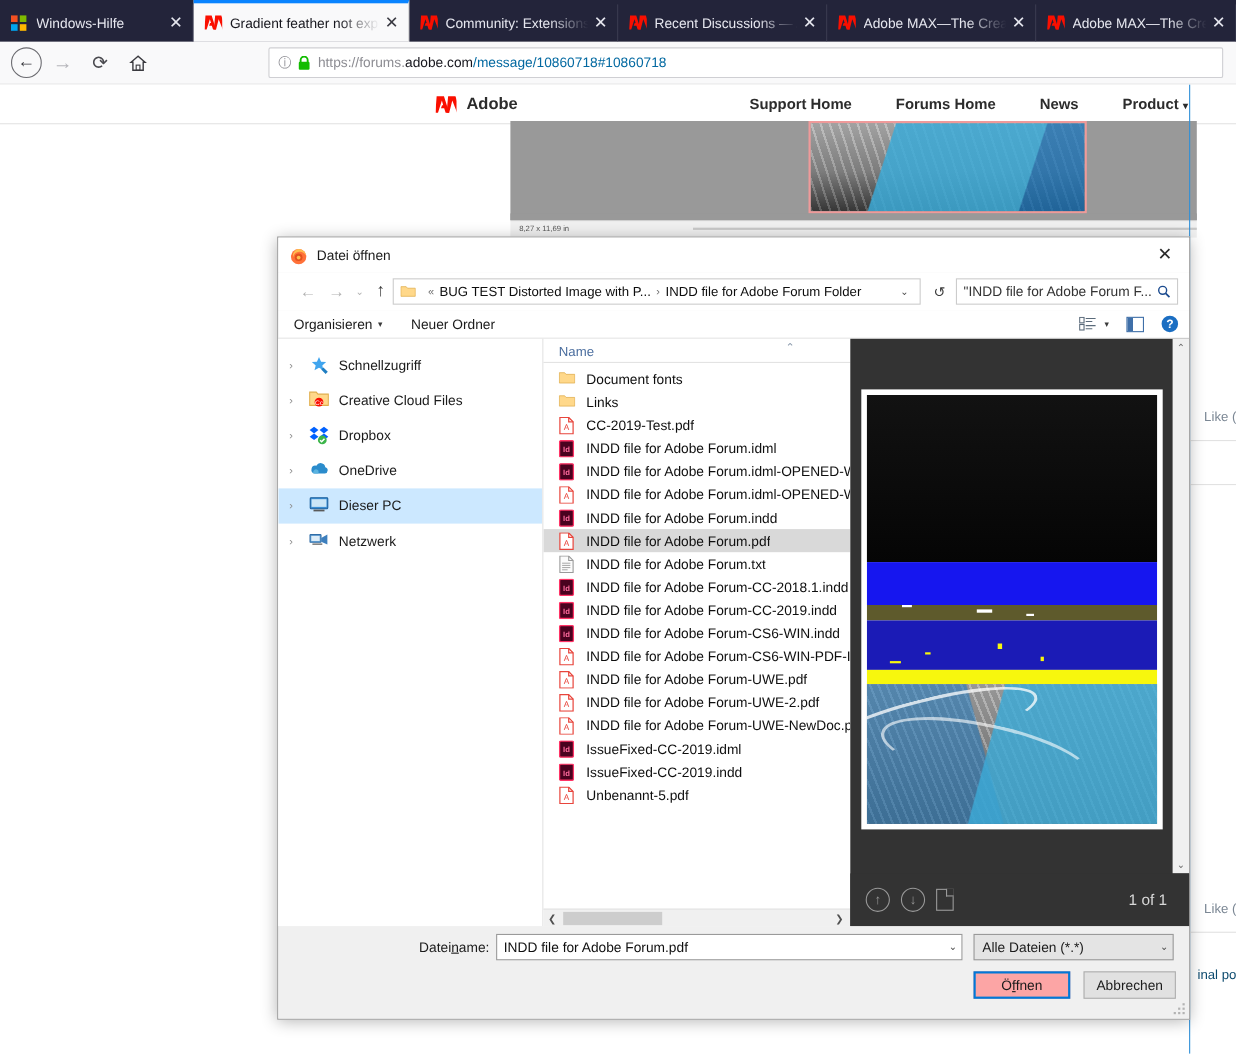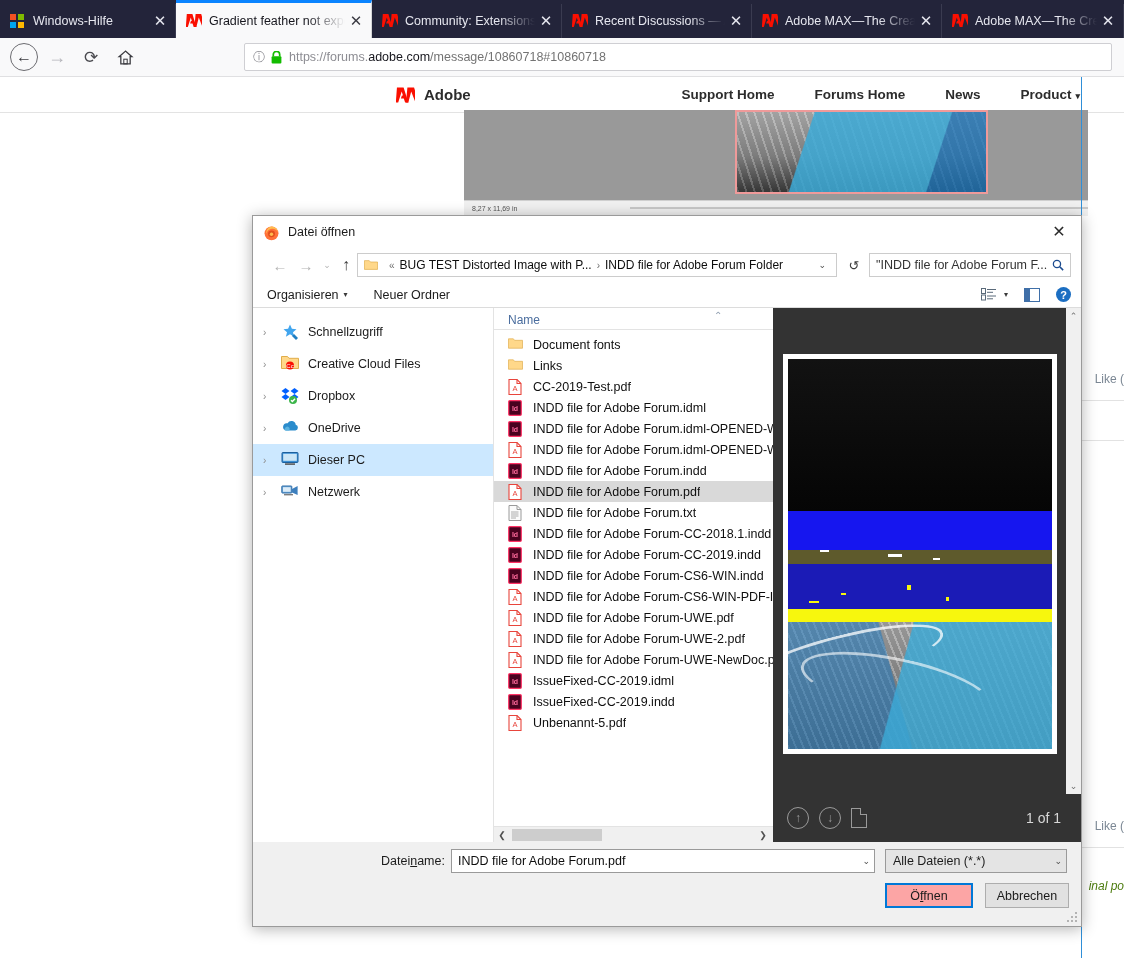--- a/index.html
+++ b/index.html
@@ -75,21 +75,21 @@
   }
   .urlbar {
     margin-left: 12px; flex: 1 1 auto; height: 28px; max-width: 868px;
     background: #fff; border: 1px solid #cfcfd3; border-radius: 2px;
     display: flex; align-items: center; padding: 0 8px;
     font-size: 12.5px; color: #8d8d93;
   }
   .urlbar .ico-info { margin-right: 6px; color:#8d8d93; font-size: 12px; }
   .lockico { width: 11px; height: 13px; margin-right: 7px; }
   .url-strong { color: #16161d; font-weight: normal; }
-  .url-dark { color: #737373; }
+  .url-dark { color: #0369a1; }
 
   
   .page { position: absolute; left:0; top:77px; width:1124px; height:881px; background:#fff; }
   .adobe-header {
     position: absolute; left:0; top:0; width:1124px; height:36px;
     background:#fff; border-bottom:1px solid #e3e3e3;
     display:flex; align-items:center;
   }
   .adobe-brand { position:absolute; left:396px; display:flex; align-items:center; gap:9px; font-size:15px; font-weight:bold; color:#2c2c2c; }
   .adobe-nav { position:absolute; right:44px; display:flex; align-items:center; gap:40px; font-size:13.5px; font-weight:bold; color:#2c2c2c; }
@@ -103,21 +103,21 @@
     position:absolute; left:464px; top:123px; width:624px; height:16px;
     background:#f0f0f0; border-top:1px solid #cfcfcf;
     font-size:7px; color:#555; padding-left:8px; line-height:16px;
   }
   .doc-scrollline { position:absolute; left:630px; top:130px; width:458px; height:2px; background:#c8c8c8; }
 
   
   .forum-strip { position:absolute; right:0; top:270px; width:46px; height:600px; }
   .forum-like { position:absolute; right:0; font-size:12px; color:#7b8794; white-space:nowrap; }
   .forum-rule { position:absolute; right:0; width:46px; height:1px; background:#e2e2e2; }
-  .forum-link { position:absolute; right:0; font-size:12px; color:#4d7c0f; white-space:nowrap;font-style:italic; }
+  .forum-link { position:absolute; right:0; font-size:12px; color:#0c4a6e; white-space:nowrap; }
   .page-edge { position:absolute; right:42px; top:77px; width:1px; height:881px; background:#2f8fd8; }
 
   
   .dialog {
     position:absolute; left:252px; top:215px; width:830px; height:712px;
     background:#f0f0f0; border:1px solid #9a9a9a;
     box-shadow: 0 2px 14px rgba(0,0,0,0.30);
     font-size:12.5px; color:#1b1b1b;
   }
   .dlg-title {

